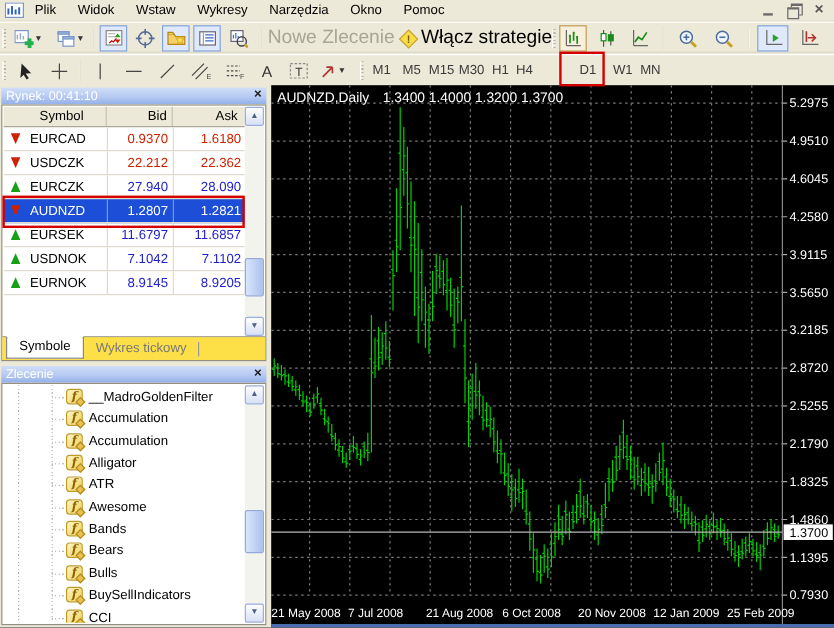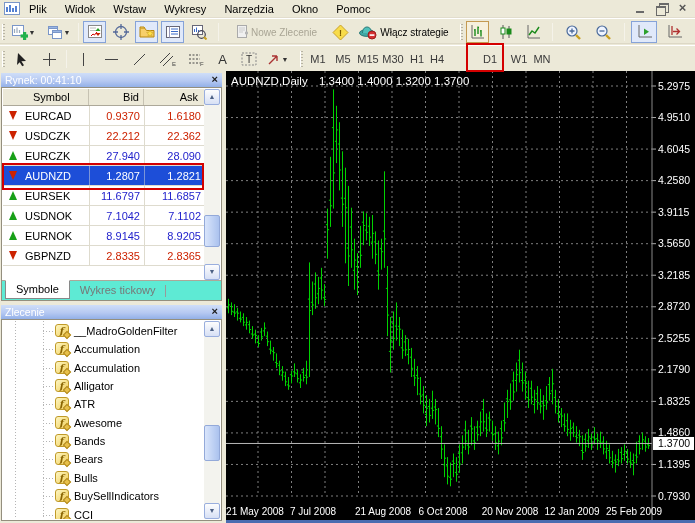--- a/index.html
+++ b/index.html
@@ -18,21 +18,21 @@
 
 .toolbar{position:absolute;left:0;width:695px;height:26px;border-top:1px solid #fff}
 #toolbar1{top:18px;border-bottom:1px solid #ddd8c6}
 #toolbar2{top:45px}
 .grip{position:absolute;top:5px;width:3px;height:16px;background:repeating-linear-gradient(to bottom,#b8b4a4 0,#b8b4a4 1px,transparent 1px,transparent 3px);border-left:1px solid #fff}
 .sep{position:absolute;top:4px;width:1px;height:18px;background:#c2beae;border-right:1px solid #f5f3ea}
 .tbtn{position:absolute;top:2px;width:23px;height:22px;display:flex;align-items:center;justify-content:center;border:1px solid transparent}
 .tbtn.pressed{background:#e0e9fa;border:1px solid #86a3d8}
 .tbtn.hovered{background:#f6f0dd;border:1px solid #c49a52}
 .caret{font-size:7px;color:#333;margin-left:1px}
-.tlabel{font-size:10px;white-space:nowrap}
+.tlabel{font-size:16px;white-space:nowrap}
 .disabled{color:#a9a595}
 
 .pbtn{position:absolute;top:3px;height:20px;display:flex;align-items:center;justify-content:center;font-size:11px;color:#3a3a3a}
 
 .panel{position:absolute;left:1px;width:221px}
 #mw{top:73px;height:228px}
 #nav{top:305px;height:216px}
 .ptitle{height:14px;background:linear-gradient(to bottom,#cfdef8,#b6c9f2 55%,#93b0e8);color:#fff;font-size:10.5px;padding:1px 4px;position:relative}
 .ptitle .closex{position:absolute;right:4px;top:0px;color:#1a1a1a;font-size:11px;font-weight:bold}
 .pbody{position:absolute;left:0;right:0;bottom:0;background:#fff;border:1px solid #948f7e}
@@ -61,21 +61,21 @@
 .mwrow.selected .cline1,.mwrow.selected .cline2{background:#7b95d8}
 
 .vscroll{position:absolute;right:1px;width:16px;background:#f3f3ee}
 #mw .vscroll{top:1px;bottom:20px}
 #nav .vscroll{top:1px;bottom:1px}
 .sbtn{position:absolute;left:0;width:16px;height:16px;background:linear-gradient(to bottom,#fdfdfd,#d7e0f5);border:1px solid #99aede;border-radius:2px;color:#4d6185;font-size:7px;text-align:center;line-height:14px}
 .sbtn.up{top:0}
 .sbtn.down{bottom:0}
 .sthumb{position:absolute;left:0;width:16px;background:linear-gradient(to right,#d9e5fb,#abc2ee);border:1px solid #93a9d9;border-radius:2px}
 
-#mw-tabs{position:absolute;left:0;right:0;bottom:0;height:20px;background:#5eead4;border-top:1px solid #aca899;display:flex}
+#mw-tabs{position:absolute;left:0;right:0;bottom:0;height:20px;background:#fde047;border-top:1px solid #aca899;display:flex}
 .tab{font-size:11px;padding:2px 10px 0 10px;position:relative}
 .tab.active{background:#fff;border:1px solid #888;border-top:1px solid #fff;margin-top:-1px;margin-left:3px;height:19px;z-index:2}
 .tab.inactive{color:#777;padding-top:3px}
 .tabsep{width:1px;height:12px;background:#999;margin-top:4px}
 
 #nav-list{position:absolute;left:1px;right:17px;top:1px;bottom:1px;background:#fff;overflow:hidden}
 .treeline{position:absolute;top:0;bottom:0;width:1px;background:repeating-linear-gradient(to bottom,#b5b5b5 0,#b5b5b5 1px,transparent 1px,transparent 3px)}
 .nitem{position:absolute;left:0;height:18px;display:flex;align-items:center}
 .nitem .conn{position:absolute;left:40px;top:9px;width:12px;height:1px;background:repeating-linear-gradient(to right,#b5b5b5 0,#b5b5b5 1px,transparent 1px,transparent 3px)}
 .ficon{position:absolute;left:52px;top:2px;width:14px;height:13px;background:linear-gradient(135deg,#fdf6c3,#f2cf5a);border:1px solid #c09a28;border-radius:3px;font-family:"DejaVu Serif",serif;font-style:italic;font-weight:bold;font-size:10px;color:#8a6400;text-align:center;line-height:12px}
@@ -371,28 +371,20 @@
           <span class="bid">7.1042</span>
           <span class="ask">7.1102</span>
         </div>
         <div class="mwrow val-up">
           <span class="cline1"></span>
           <span class="cline2"></span>
           <span class="arr up"></span>
           <span class="sym">EURNOK</span>
           <span class="bid">8.9145</span>
           <span class="ask">8.9205</span>
-        </div>
-        <div class="mwrow val-down">
-          <span class="cline1"></span>
-          <span class="cline2"></span>
-          <span class="arr down"></span>
-          <span class="sym">GBPNZD</span>
-          <span class="bid">2.8335</span>
-          <span class="ask">2.8365</span>
         </div>
       </div>
     <div class="vscroll">
       <div class="sbtn up">▲</div>
       <div class="sthumb" style="top:126px;height:32px"></div>
       <div class="sbtn down">▼</div>
     </div>
     <div id="mw-tabs">
         <span class="tab active">Symbole</span>
         <span class="tab inactive">Wykres tickowy</span>

